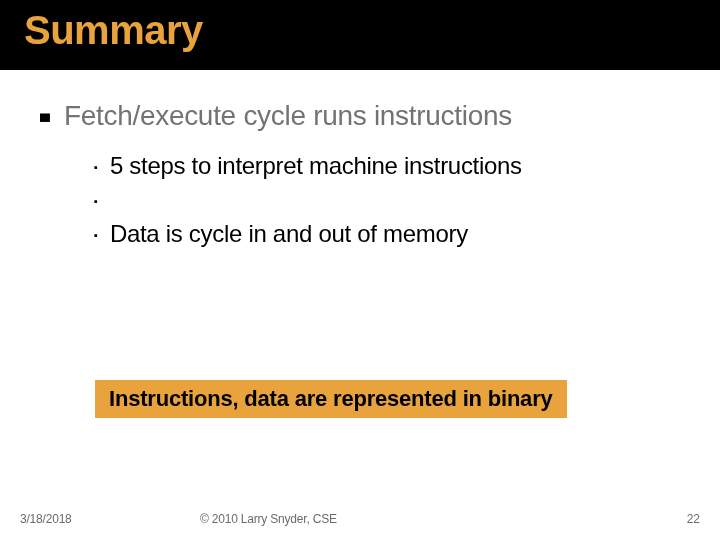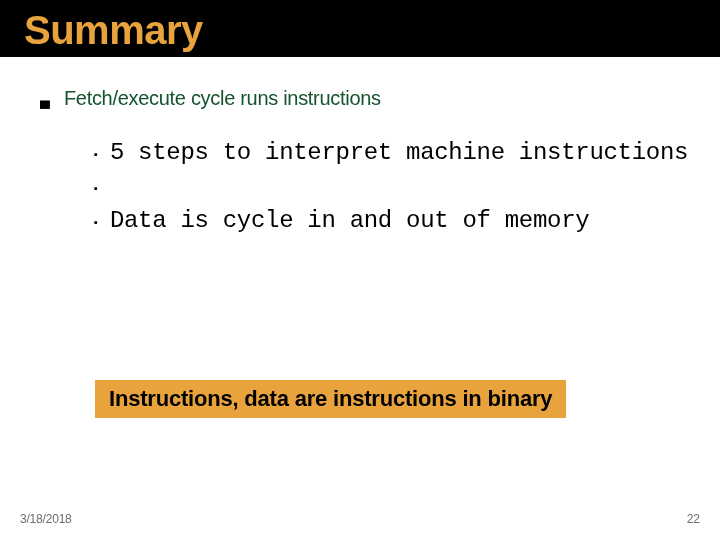--- a/index.html
+++ b/index.html
@@ -5,21 +5,21 @@
   * { margin: 0; padding: 0; box-sizing: border-box; }
   html, body { width: 720px; height: 540px; overflow: hidden; }
   body {
     background: #ffffff;
     font-family: "Segoe UI", "Corbel", Arial, sans-serif;
     position: relative;
   }
   .title-bar {
     background: #000000;
     width: 100%;
-    height: 57px;
+    height: 70px;
     padding: 8px 0 16px 24px;
   }
   .title {
     color: #e8a33d;
     font-size: 40px;
     font-weight: 700;
     letter-spacing: -0.5px;
   }
   .content {
     padding: 30px 30px 0 40px;
@@ -30,22 +30,22 @@
     margin-bottom: 14px;
   }
   .bullet-main-marker {
     color: #000;
     font-size: 14px;
     line-height: 34px;
     margin-right: 14px;
     margin-top: 4px;
   }
   .bullet-main-text {
-    color: #14532d;
-    font-size: 20px;
+    color: #737373;
+    font-size: 28px;
     font-weight: 400;
     letter-spacing: -0.3px;
   }
   .sub-bullets {
     margin-left: 54px;
   }
   .bullet-sub {
     display: flex;
     align-items: flex-start;
     margin-bottom: 4px;
@@ -54,21 +54,20 @@
     color: #000;
     font-size: 11px;
     line-height: 30px;
     margin-right: 12px;
   }
   .bullet-sub-text {
     color: #000;
     font-size: 24px;
     font-weight: 400;
     letter-spacing: -0.3px;
-    font-family: Liberation Mono, monospace;
   }
   .callout {
     position: absolute;
     left: 95px;
     top: 380px;
     background: #e8a33d;
     color: #000;
     font-weight: 700;
     font-size: 22px;
     padding: 6px 14px;
@@ -118,18 +117,19 @@
     <div class="bullet-sub">
       <span class="bullet-sub-marker">▪</span>
     </div>
     <div class="bullet-sub">
       <span class="bullet-sub-marker">▪</span>
       <span class="bullet-sub-text">Data is cycle in and out of memory</span>
     </div>
   </div>
 </div>
 
-<div class="callout">Instructions, data are instructions in binary</div>
+<div class="callout">Instructions, data are represented in binary</div>
 
 <div class="footer">
   <span class="footer-date">3/18/2018</span>
+  <span class="footer-copy">© 2010 Larry Snyder, CSE</span>
   <span class="footer-page">22</span>
 </div>
 
 </body></html>

